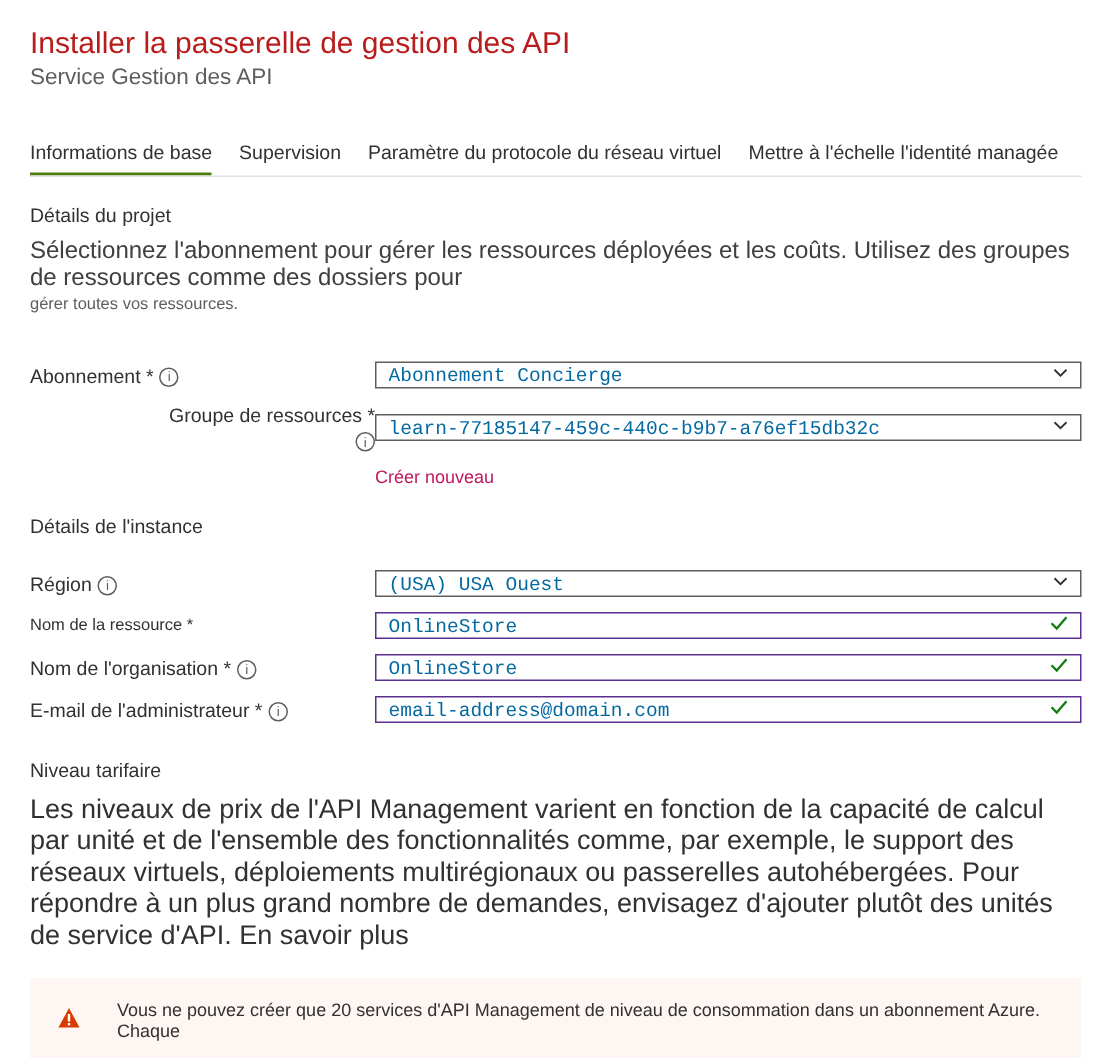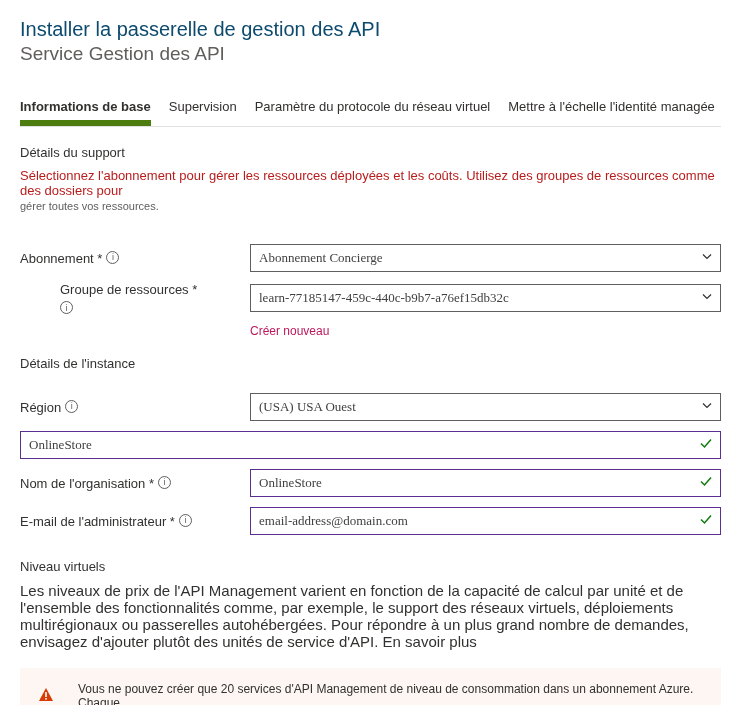--- a/index.html
+++ b/index.html
@@ -8,74 +8,74 @@
     font-size: 13px;
     color: #323130;
     background: #fff;
     width: 741px;
     padding: 18px 20px;
     overflow: hidden;
   }
   .page-title {
     font-size: 20px;
     font-weight: 400;
-    color: #0c4a6e;
+    color: #b91c1c;
     margin-bottom: 2px;
   }
   .page-subtitle {
-    font-size: 19px;
+    font-size: 15px;
     color: #605e5c;
     margin-bottom: 28px;
   }
   .tabs {
     display: flex;
     gap: 18px;
     border-bottom: 1px solid #e1e1e1;
     margin-bottom: 18px;
     font-size: 13px;
     white-space: nowrap;
     overflow: hidden;
   }
   .tab {
     padding: 6px 0;
     color: #323130;
     cursor: pointer;
     border-bottom: 2px solid transparent;
   }
   .tab.active {
-    font-weight: 700;
-    border-bottom: 6px solid #4d7c0f;
+    font-weight: 400;
+    border-bottom: 2px solid #4d7c0f;
   }
   .section-title {
     font-size: 13px;
     font-weight: 400;
     color: #323130;
     margin-bottom: 8px;
   }
   .section-text {
-    font-size: 13px;
-    color: #b91c1c;
+    font-size: 16px;
+    color: #404040;
     margin-bottom: 2px;
   }
   .section-subtext {
     font-size: 11px;
     color: #605e5c;
     margin-bottom: 32px;
   }
   .form-row {
     display: flex;
     align-items: center;
     margin-bottom: 10px;
   }
   .form-label {
     width: 230px;
     font-size: 13px;
     color: #323130;
     display: flex;
-    align-items: flex-start;
+    align-items: flex-end;
     gap: 4px;
   }
   .form-label.small { font-size: 11px; }
   .form-label.indent { padding-left: 40px; flex-direction: column; }
   .info-icon {
     display: inline-flex;
     align-items: center;
     justify-content: center;
     width: 13px;
     height: 13px;
@@ -84,27 +84,27 @@
     font-size: 9px;
     color: #605e5c;
     cursor: default;
   }
   .form-control {
     flex: 1;
     position: relative;
   }
   .select, .input {
     width: 100%;
-    height: 28px;
+    height: 18px;
     border: 1px solid #605e5c;
     padding: 0 28px 0 8px;
     font-size: 13px;
-    font-family: Liberation Serif, serif;
+    font-family: Liberation Mono, monospace;
     background: #fff;
-    color: #404040;
+    color: #0369a1;
   }
   .input.validated, .select.validated {
     border: 1px solid #5b2e91;
   }
   .chevron, .check {
     position: absolute;
     right: 8px;
     top: 50%;
     transform: translateY(-50%);
     pointer-events: none;
@@ -124,37 +124,37 @@
     background: #fdf6f3;
     padding: 14px 18px;
     margin: 18px 0;
     display: flex;
     gap: 24px;
     align-items: center;
   }
   .warning-icon svg { width: 16px; height: 16px; flex-shrink: 0; }
   .warning-text { font-size: 12px; color: #323130; }
   .warning-sub { font-size: 10px; color: #605e5c; margin-top: 2px; }
-  .tier-text { font-size: 15px; color: #323130; margin-bottom: 2px; }
+  .tier-text { font-size: 18px; color: #323130; margin-bottom: 2px; }
 </style>
 </head>
 <body>
 
 <h1 class="page-title">Installer la passerelle de gestion des API</h1>
 <div class="page-subtitle">Service Gestion des API</div>
 
 <div class="tabs">
   <div class="tab active">Informations de base</div>
   <div class="tab">Supervision</div>
   <div class="tab">Paramètre du protocole du réseau virtuel</div>
   <div class="tab">Mettre à l'échelle l'identité managée</div>
 
 </div>
 
-<div class="section-title">Détails du support</div>
+<div class="section-title">Détails du projet</div>
 <div class="section-text">Sélectionnez l'abonnement pour gérer les ressources déployées et les coûts. Utilisez des groupes de ressources comme des dossiers pour</div>
 <div class="section-subtext">gérer toutes vos ressources.</div>
 
 <div class="form-row">
   <div class="form-label">
     <span>Abonnement *</span>
     <span class="info-icon">i</span>
   </div>
   <div class="form-control">
     <input class="select" readonly="" value="Abonnement Concierge" style="">
@@ -190,20 +190,21 @@
   </div>
   <div class="form-control">
     <input class="select" readonly="" value="(USA) USA Ouest" style="">
     <span class="chevron"><svg viewBox="0 0 12 12">
           <path d="M2 4 L6 8 L10 4" fill="none" stroke="#323130" stroke-width="1.2"></path>
         </svg></span>
   </div>
 </div>
 
 <div class="form-row">
+  <div class="form-label small">Nom de la ressource *</div>
   <div class="form-control">
     <input class="input validated" value="OnlineStore" style="">
     <span class="check"><svg viewBox="0 0 14 14">
           <path d="M2 7 L5.5 10.5 L12 3" fill="none" stroke-width="1.5"></path>
         </svg></span>
   </div>
 </div>
 
 <div class="form-row">
   <div class="form-label">
@@ -226,21 +227,21 @@
   <div class="form-control">
     <input class="input validated" value="email-address@domain.com" style="">
     <span class="check"><svg viewBox="0 0 14 14">
           <path d="M2 7 L5.5 10.5 L12 3" fill="none" stroke-width="1.5"></path>
         </svg></span>
   </div>
 </div>
 
 <div class="spacer"></div>
 
-<div class="section-title">Niveau virtuels</div>
+<div class="section-title">Niveau tarifaire</div>
 <div class="tier-text">Les niveaux de prix de l'API Management varient en fonction de la capacité de calcul par unité et de l'ensemble des fonctionnalités comme, par exemple, le support des réseaux virtuels, déploiements multirégionaux ou passerelles autohébergées. Pour répondre à un plus grand nombre de demandes, envisagez d'ajouter plutôt des unités de service d'API. En savoir plus</div>
 
 <div class="warning-box">
   <span class="warning-icon">
     <svg viewBox="0 0 16 16">
         <path d="M8 1 L15 14 L1 14 Z" fill="#d83b01"></path>
         <rect x="7.2" y="5" width="1.6" height="5" fill="#fff"></rect>
         <rect x="7.2" y="11" width="1.6" height="1.6" fill="#fff"></rect>
       </svg>
   </span>

